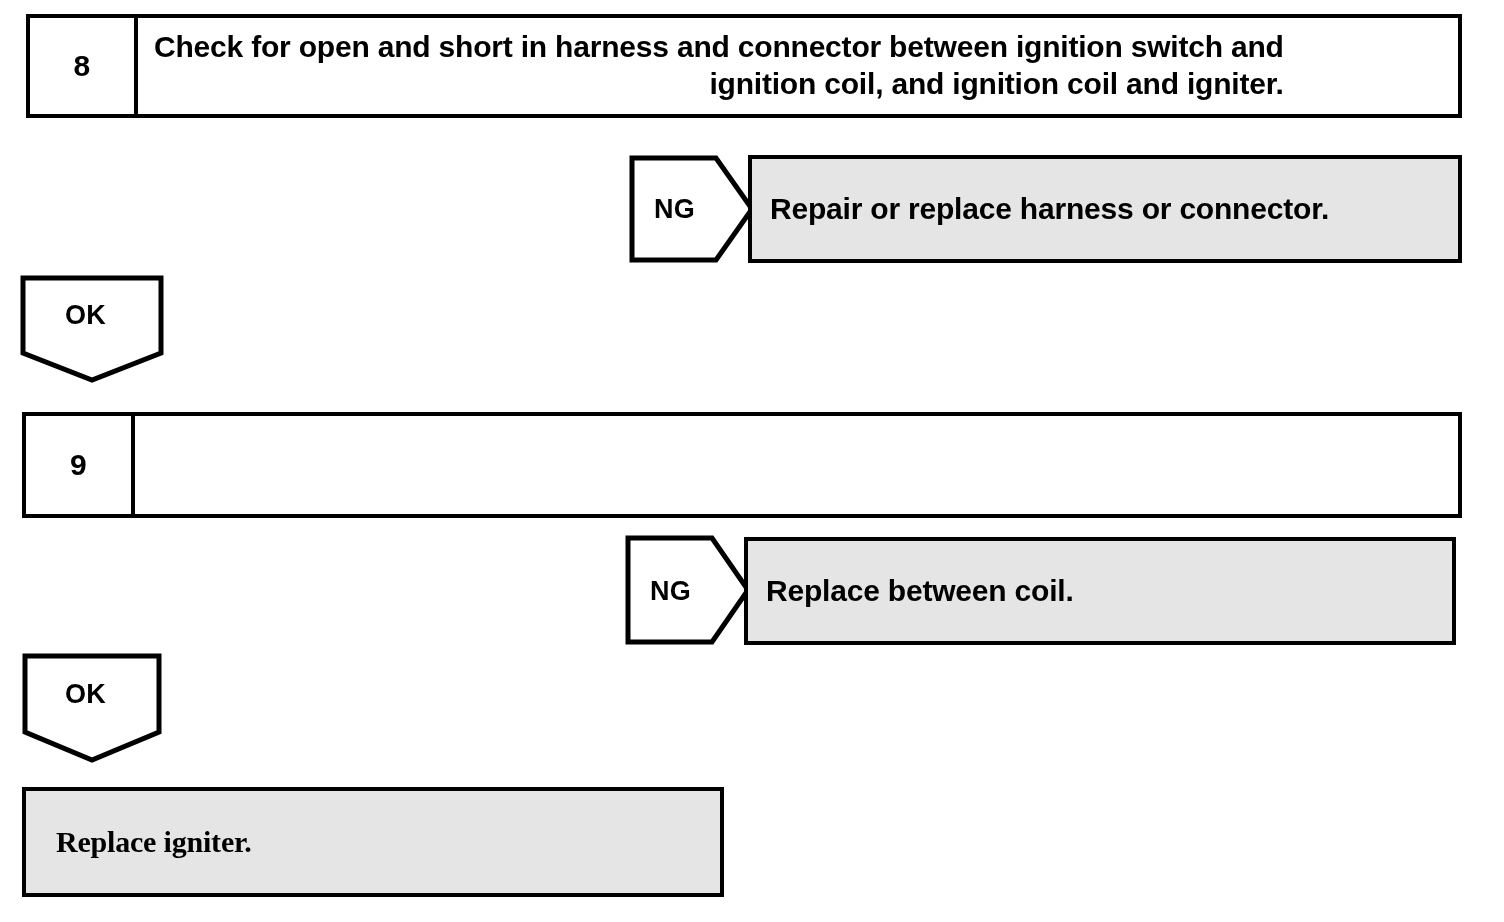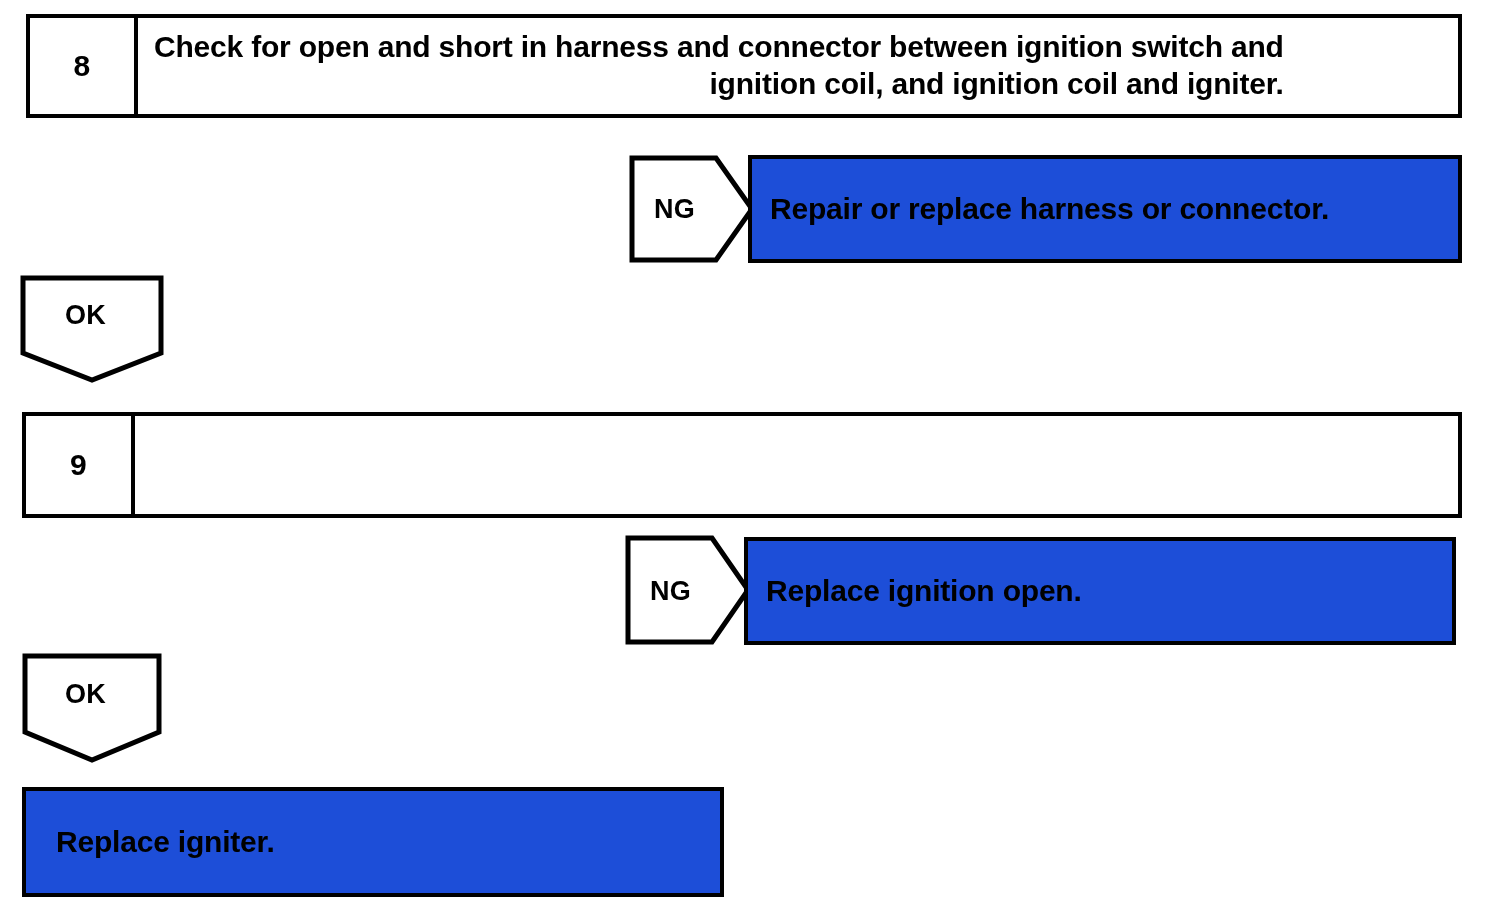--- a/index.html
+++ b/index.html
@@ -52,21 +52,21 @@
     letter-spacing: -0.2px;
     white-space: pre-line;
     text-align: right;
   }
 
   
   .result-box {
     position: absolute;
     box-sizing: border-box;
     border: 4px solid #000000;
-    background: #1d4ed8;
+    background: #e5e5e5;
     display: flex;
     align-items: center;
     font-size: 30px;
     font-weight: bold;
     color: #000000;
     padding-left: 18px;
     padding-right: 12px;
     letter-spacing: -0.2px;
   }
 
@@ -128,24 +128,24 @@
     <div class="step-num" style="width:109px;">9</div>
   </div>
 
   <div class="ng-arrow" style="left:617px; top:535px; width:126px; height:110px;">
     <svg width="126" height="110" viewBox="0 0 126 110">
       <polygon points="3,3 87,3 123,55 87,107 3,107" fill="#ffffff" stroke="#000000" stroke-width="5" stroke-linejoin="miter"></polygon>
     </svg>
     <span class="arrow-label" style="left:33px; top:41px;">NG</span>
   </div>
 
-  <div class="result-box" style="left:744px; top:537px; width:712px; height:108px;">Replace ignition open.</div>
+  <div class="result-box" style="left:744px; top:537px; width:712px; height:108px;">Replace between coil.</div>
 
   <div class="ok-arrow" style="left:22px; top:653px; width:140px; height:110px;">
     <svg width="140" height="110" viewBox="0 0 140 110">
       <polygon points="3,3 137,3 137,79 70,107 3,79" fill="#ffffff" stroke="#000000" stroke-width="5" stroke-linejoin="miter"></polygon>
     </svg>
     <span class="arrow-label" style="left:43px; top:26px;">OK</span>
   </div>
 
-  <div class="result-box" style="left:22px; top:787px; width:702px; height:110px; padding-left:30px;">Replace igniter.</div>
+  <div class="result-box" style="left:22px; top:787px; width:702px; height:110px; padding-left:30px;font-family:Liberation Serif, serif;">Replace igniter.</div>
 
 </div>
 
 </body></html>

